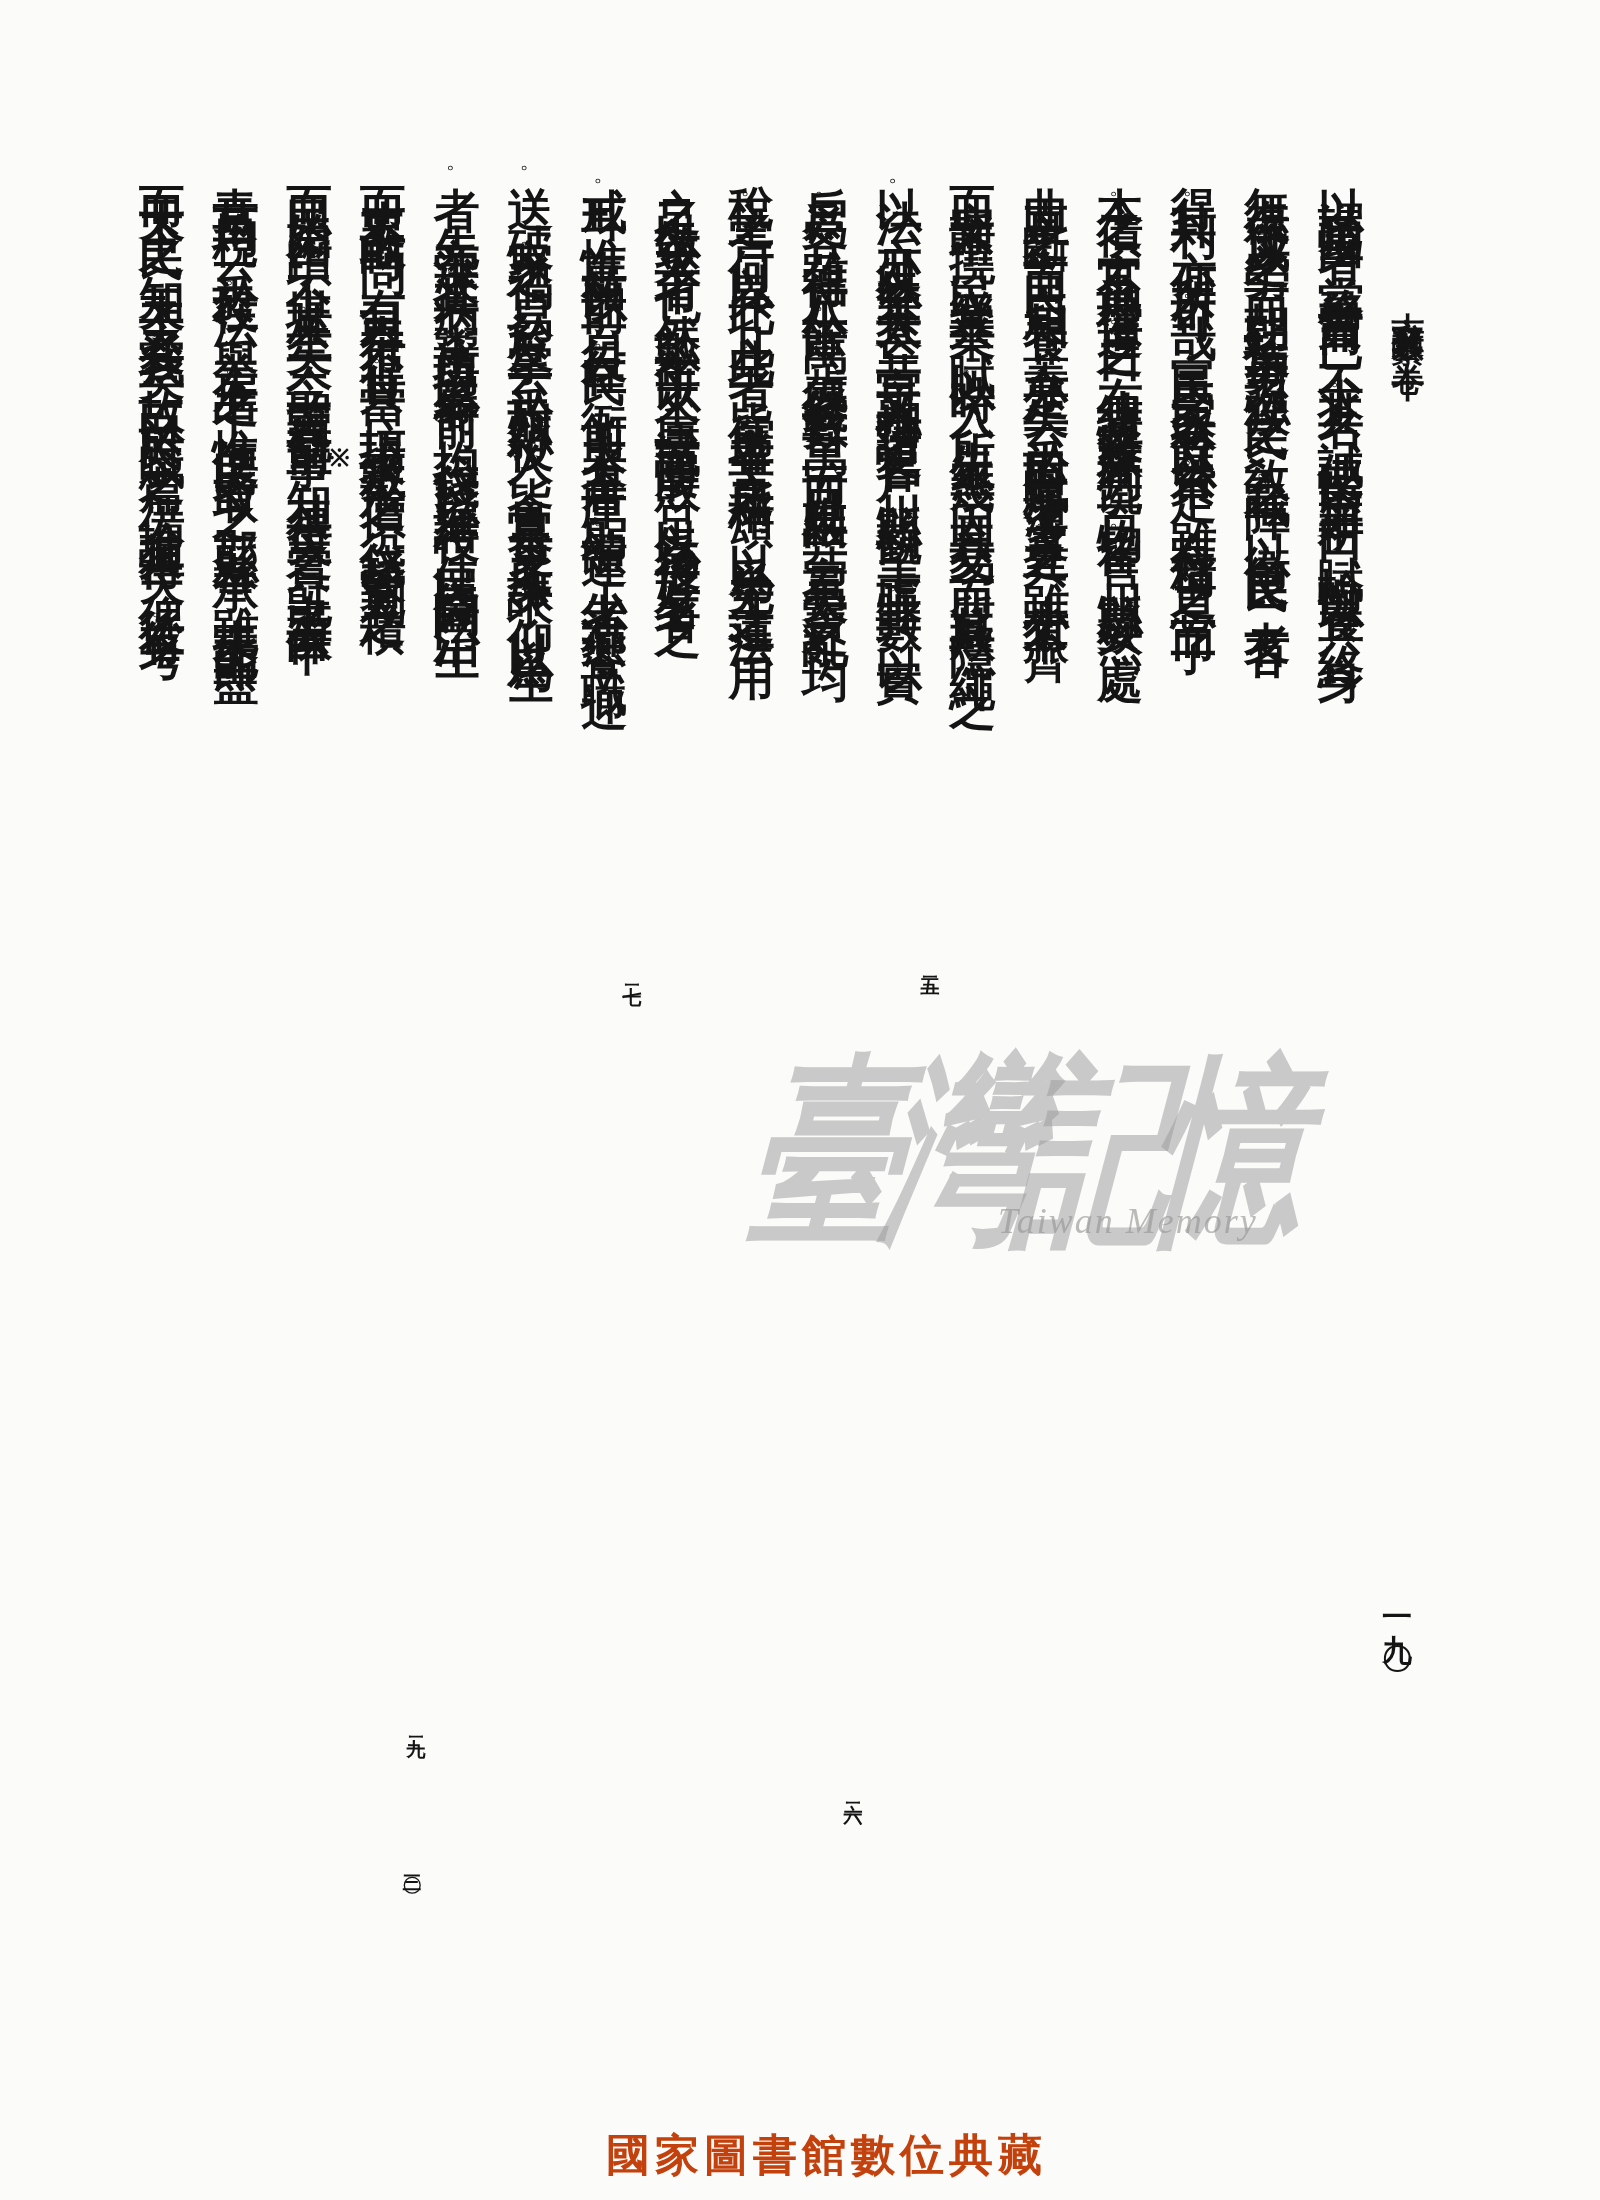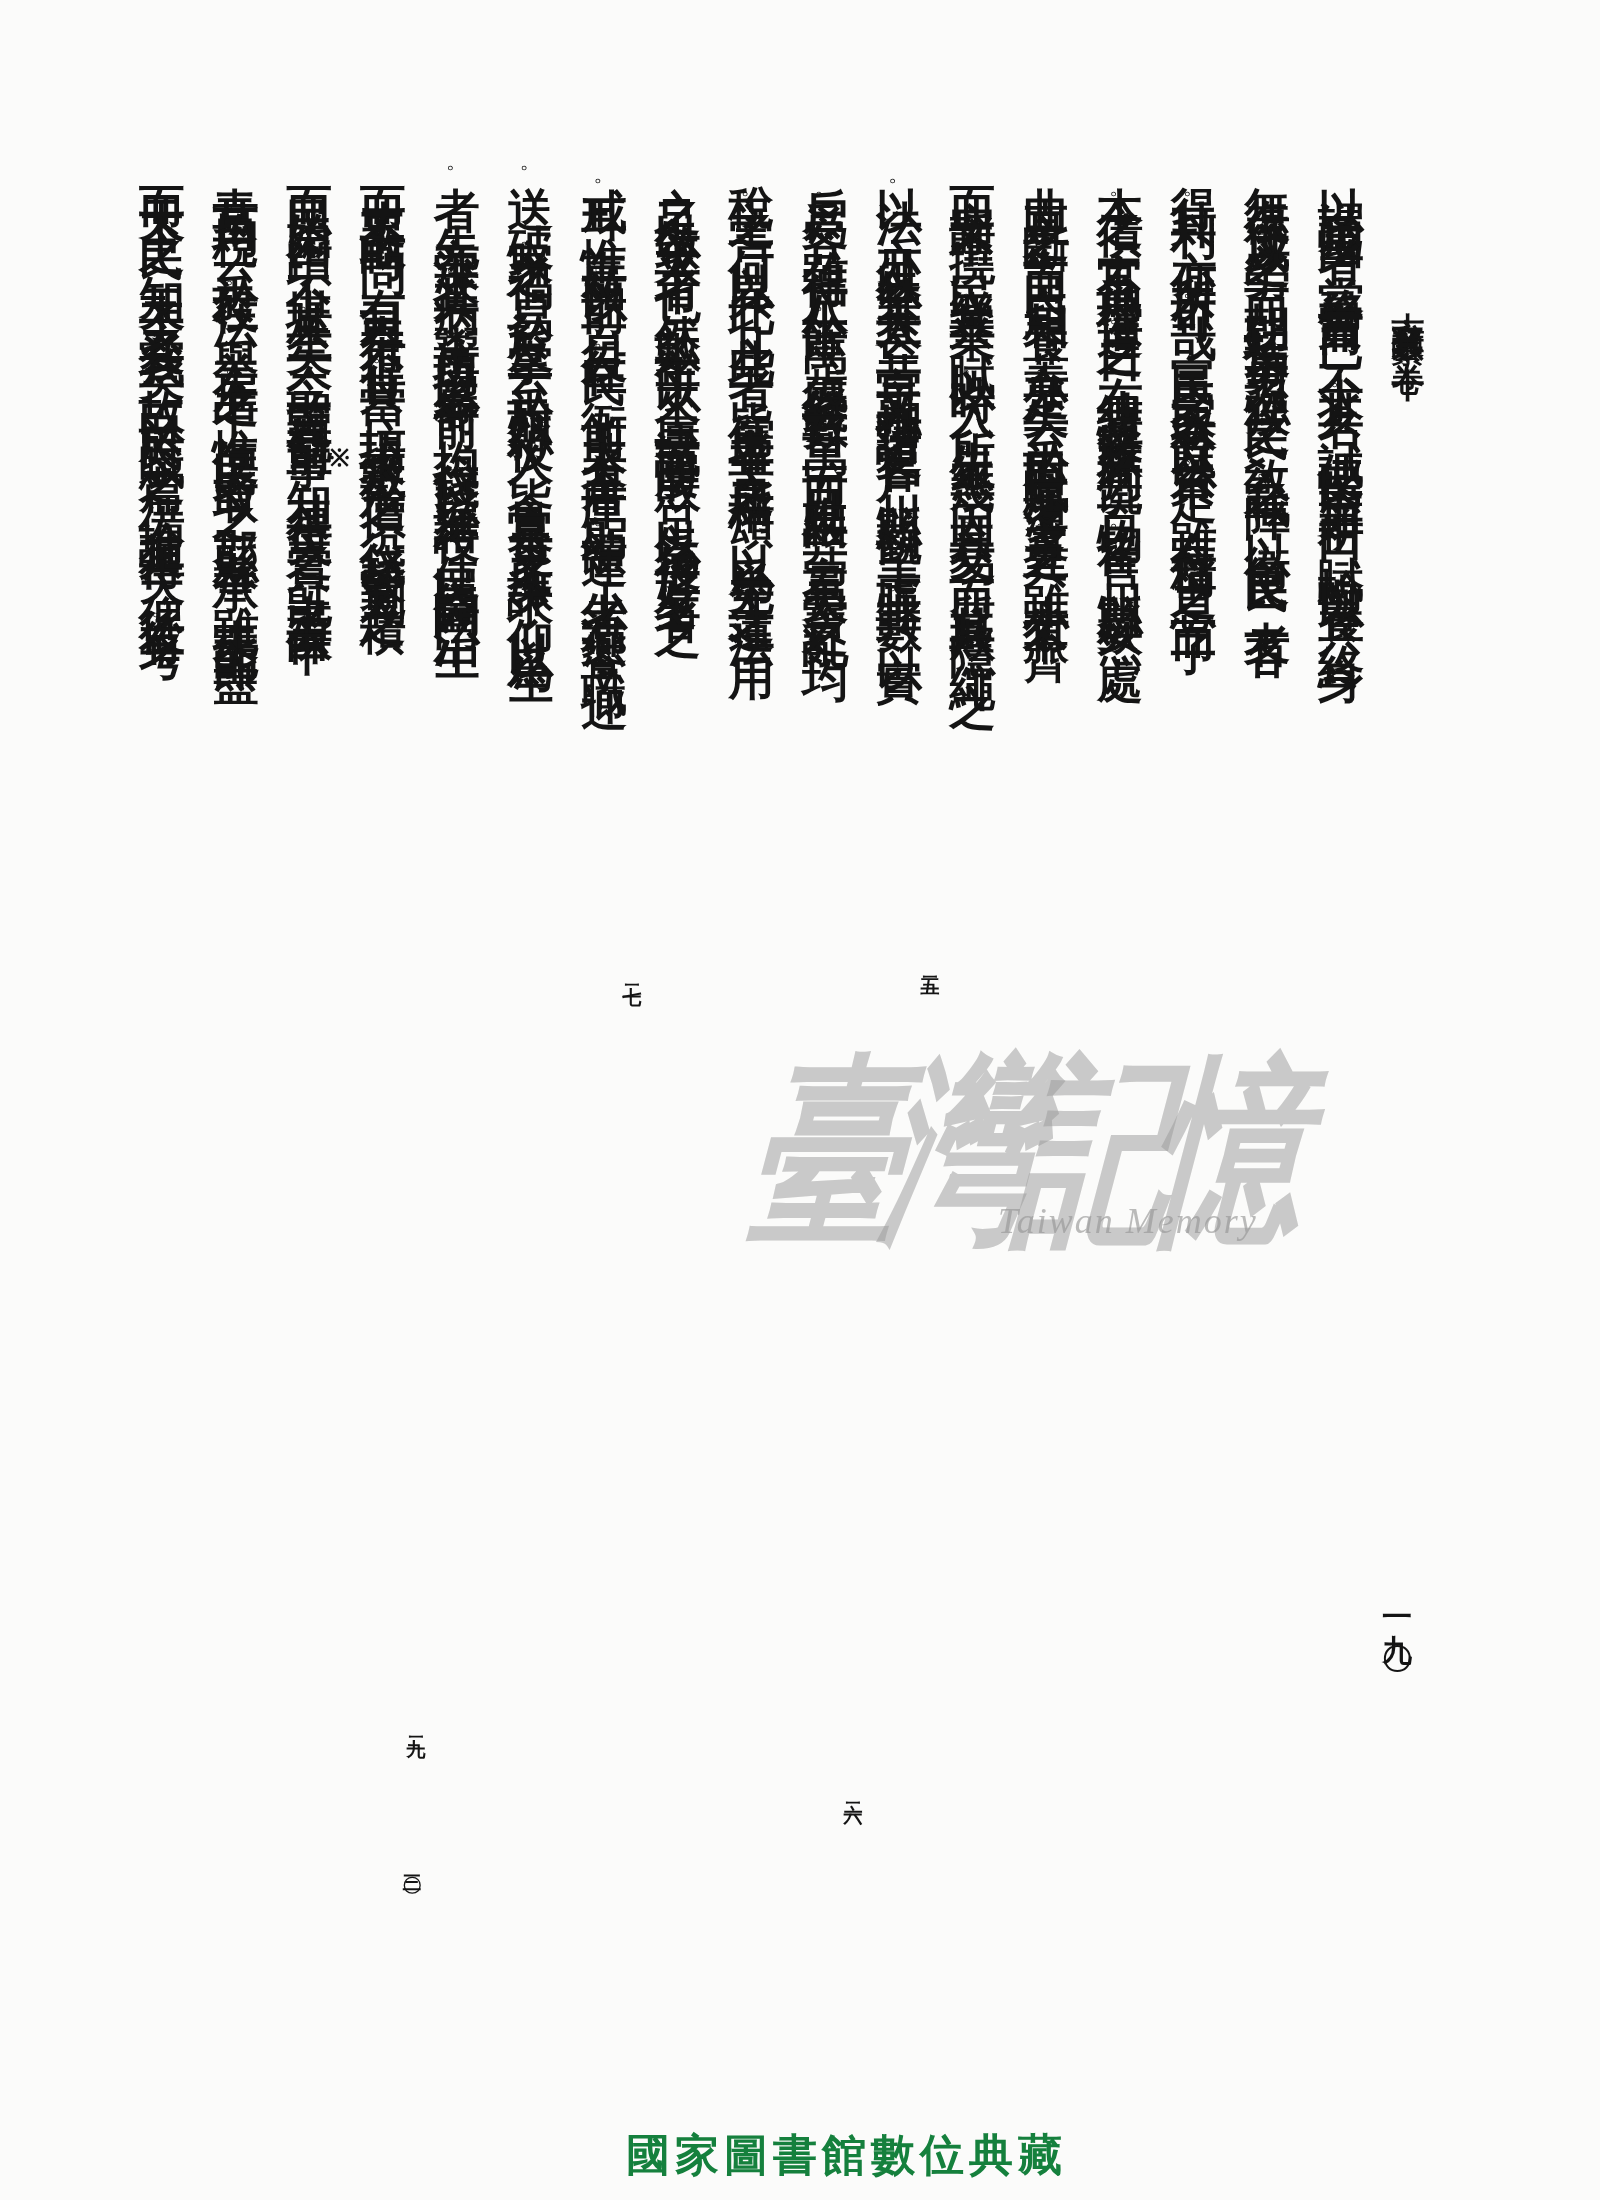--- a/index.html
+++ b/index.html
@@ -90,24 +90,24 @@
     left:998px; top:1200px;
     font-size:36px;
     font-style:italic;
     letter-spacing:2px;
     color:rgba(150,150,150,0.65);
     white-space:nowrap;
   }
   
   .caption{
     position:absolute;
-    left:626px; top:2126px;
+    left:606px; top:2126px;
     font-size:44px;
     letter-spacing:5px;
-    color:#15803d;
+    color:#c2410c;
     font-weight:bold;
     white-space:nowrap;
   }
 </style>
 </head>
 <body>
 
 <div class="wm-cjk">臺灣記憶</div>
 <div class="wm-latin">Taiwan Memory</div>
 

